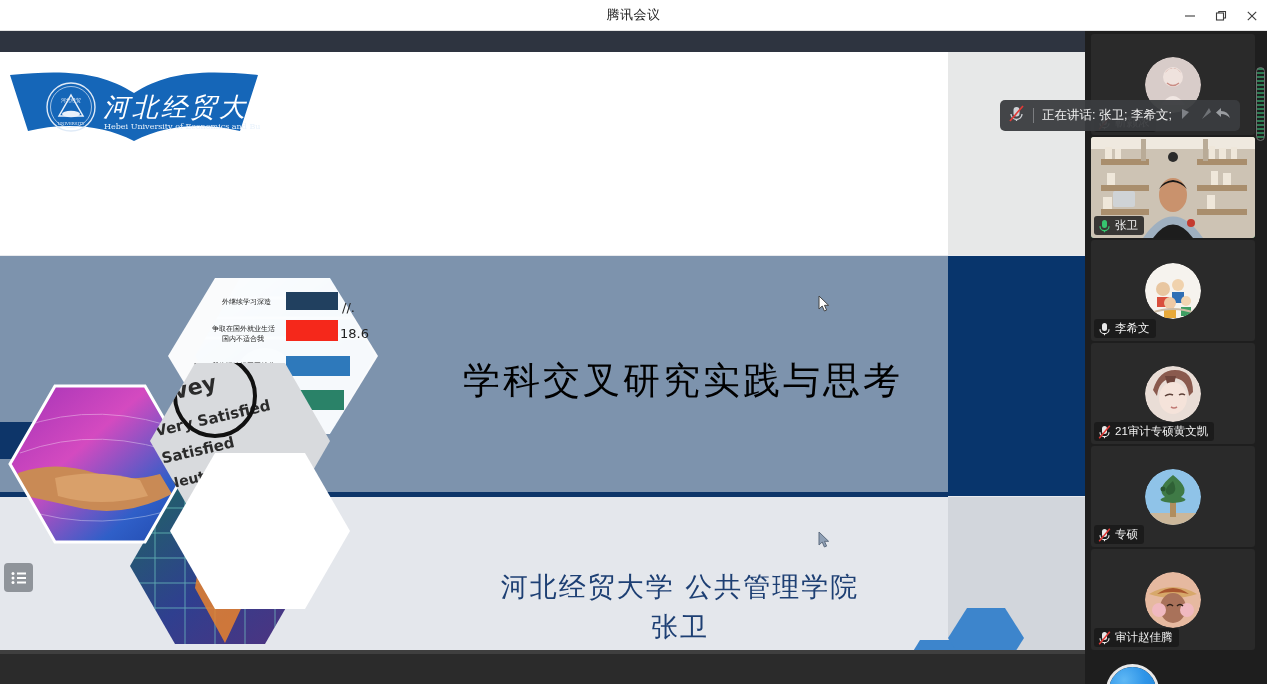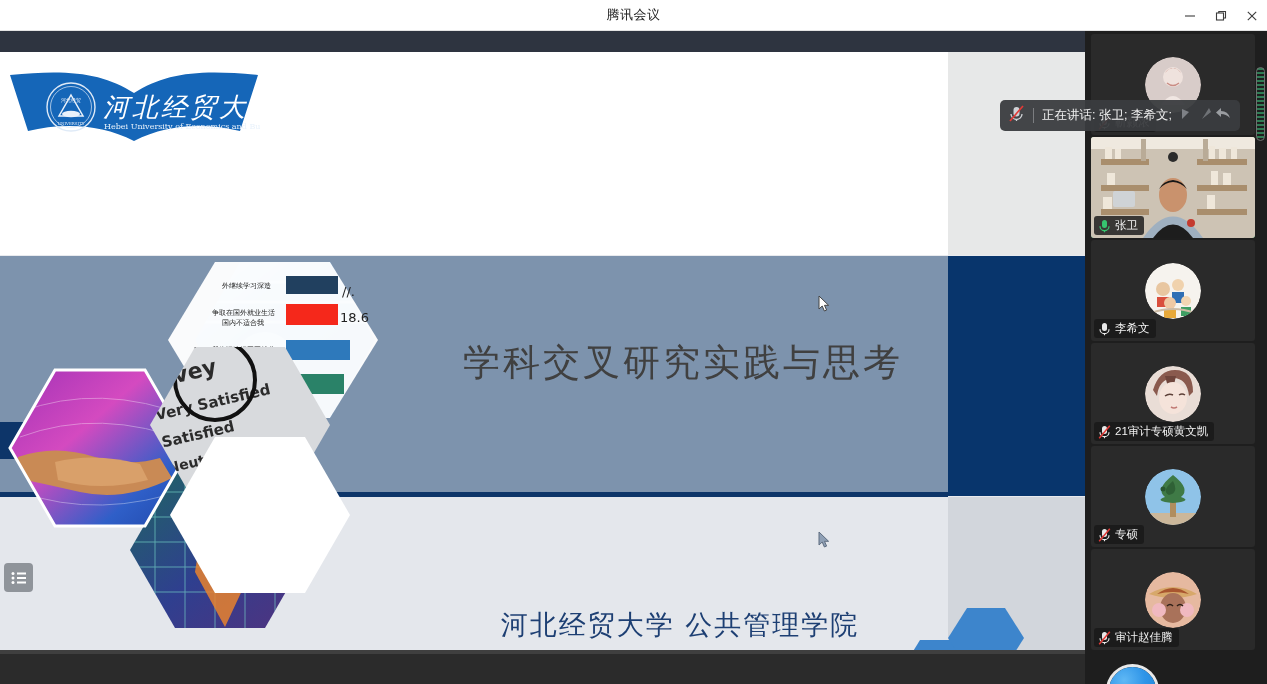--- a/index.html
+++ b/index.html
@@ -94,34 +94,34 @@
   .lower {
     position: absolute; left: 0; top: 445px; width: 948px; height: 153px;
     background: #e4e7ec;
   }
   .lower-right {
     position: absolute; left: 948px; top: 445px; width: 137px; height: 153px;
     background: #d2d6dc;
   }
 
   .slide-title {
-    position: absolute; left: 463px; top: 286px; width: 470px;
+    position: absolute; left: 463px; top: 304px; width: 470px;
     font-family: Liberation Sans, sans-serif;
-    font-size: 37px; color: #404040; letter-spacing: 3px; white-space: nowrap;
+    font-size: 37px; color: #000000; letter-spacing: 3px; white-space: nowrap;
   }
   .slide-subtitle {
     position: absolute; left: 430px; top: 515px; width: 500px;
     text-align: center;
     font-family: "DejaVu Serif", "Liberation Serif", serif;
-    font-size: 27px; color: #1d3f73; line-height: 40px; letter-spacing: 2px; margin-top: 38px;
+    font-size: 27px; color: #1d3f73; line-height: 40px; letter-spacing: 2px;
   }
   .slide-author { display: block; }
 
   
-  .hexes { position: absolute; left: 0; top: 200px; width: 470px; height: 394px; }
+  .hexes { position: absolute; left: 0; top: 216px; width: 470px; height: 394px; }
   .hexes svg { display: block; }
 
   .hex-deco { position: absolute; left: 905px; top: 548px; width: 150px; height: 105px; }
   .hex-deco svg { display: block; }
 
   
   .list-btn {
     position: absolute; left: 4px; top: 532px; width: 29px; height: 29px;
     background: rgba(128,133,140,.85); border-radius: 4px;
     display: flex; align-items: center; justify-content: center;

